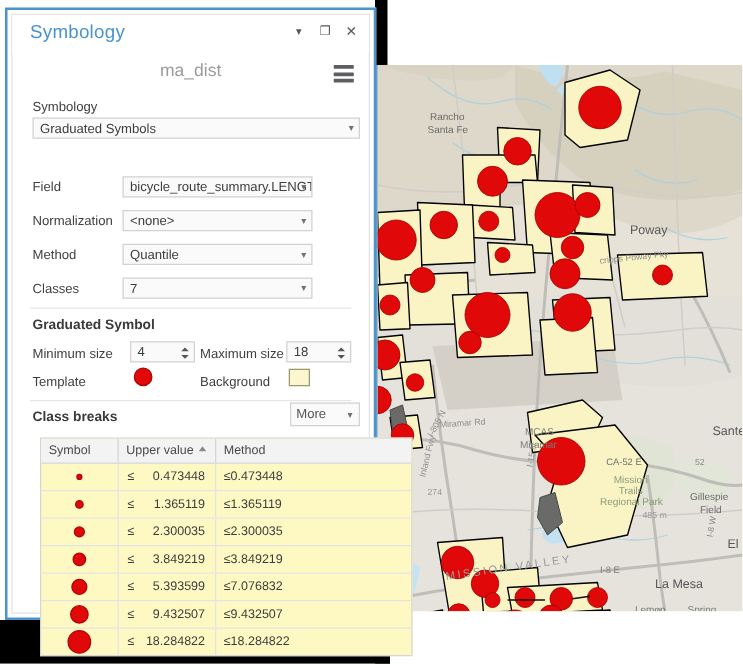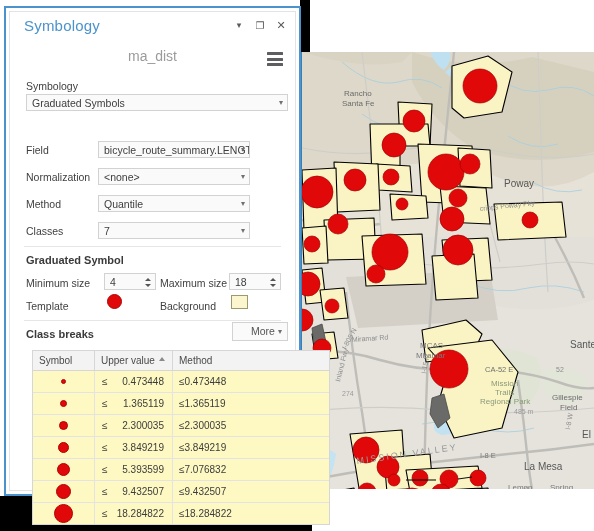--- a/index.html
+++ b/index.html
@@ -97,21 +97,21 @@
 
   .swatch-bg {
     position:absolute; width:17px; height:14px;
     background:#fbf6cd; border:1px solid #9a9a70; box-sizing:border-box; cursor:pointer;
   }
 
   .more-btn {
     position:absolute; box-sizing:border-box;
     background:#fafafa; border:1px solid #d2d2d2;
     width:56px; height:19px; font-size:10.5px; color:#555;
-    line-height:17px; padding-left:18px; cursor:pointer;
+    line-height:17px; padding-left:4px; cursor:pointer;
   }
   .more-btn .caret { position:absolute; right:5px; top:0; font-size:8px; line-height:17px; color:#707070; }
 
   
   .tbl { position:absolute; left:22px; top:338px; width:298px; border:1px solid #d6d6d6; box-sizing:border-box; background:#fef9c3; }
   .tbl-head { display:flex; background:#f3f3f3; border-bottom:1px solid #d6d6d6; height:19px; }
   .th {
     font-size:10px; color:#4a4a4a; line-height:19px; padding-left:6px;
     box-sizing:border-box; position:relative;
   }

